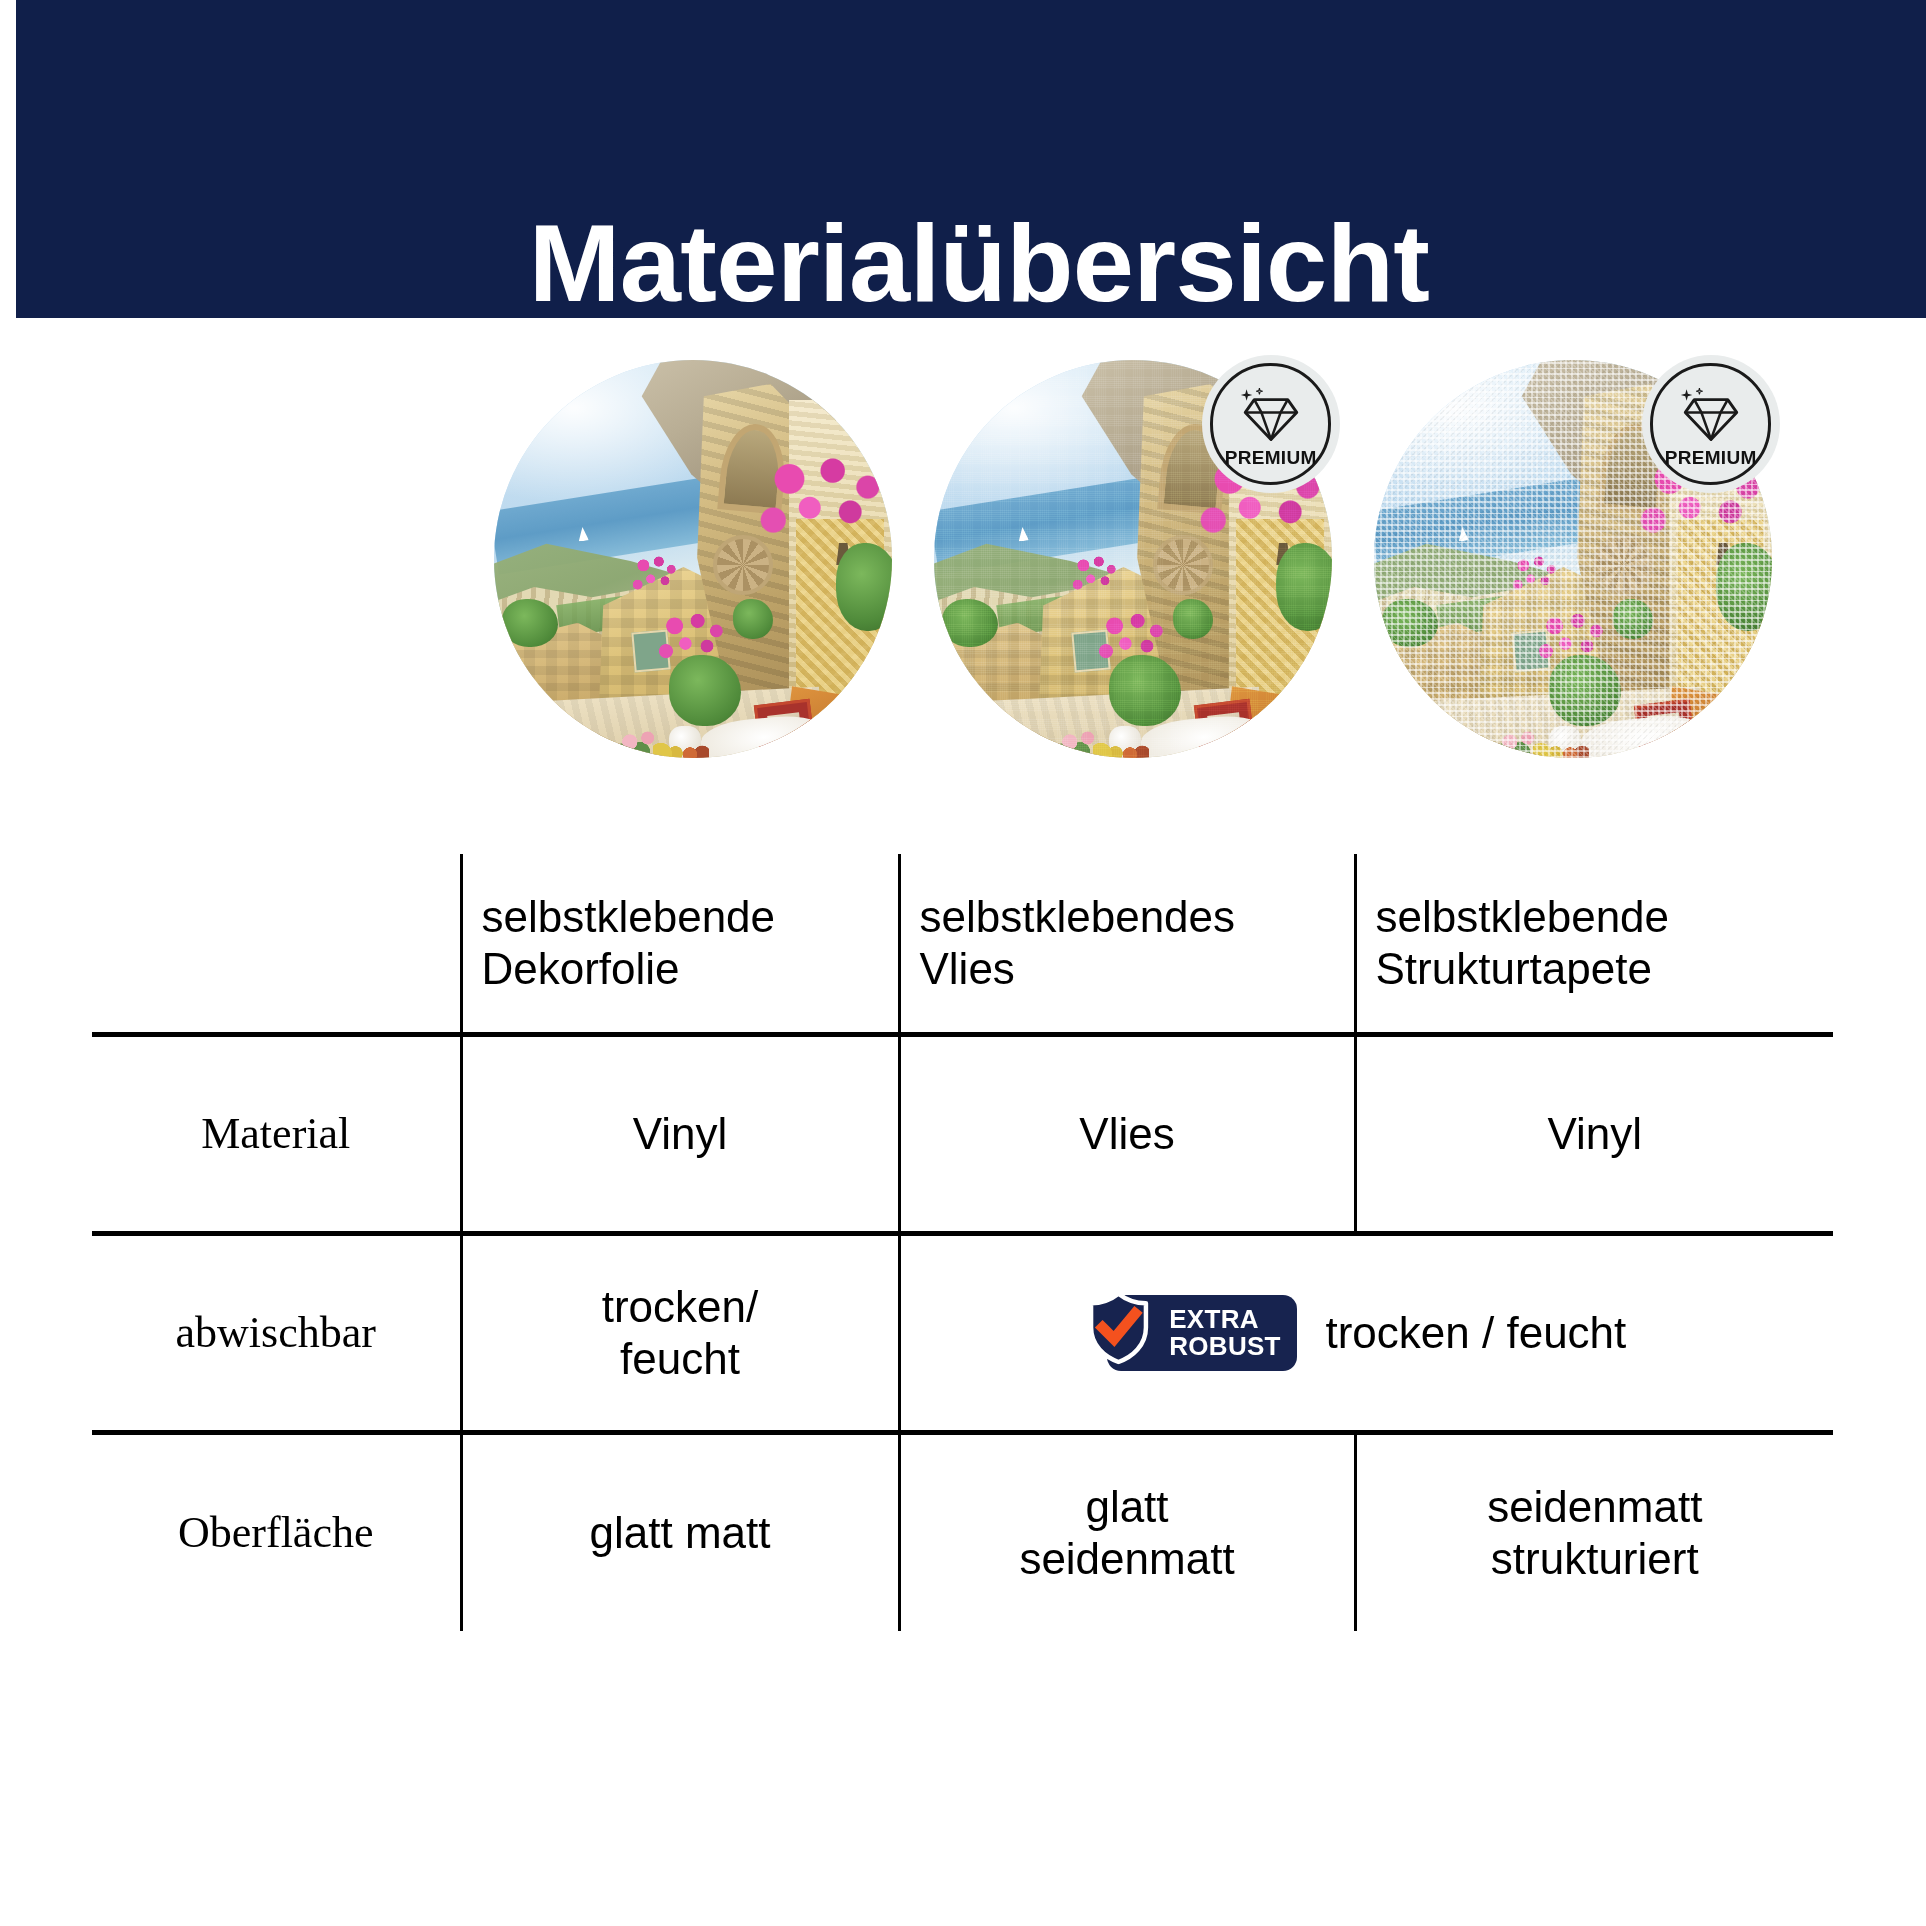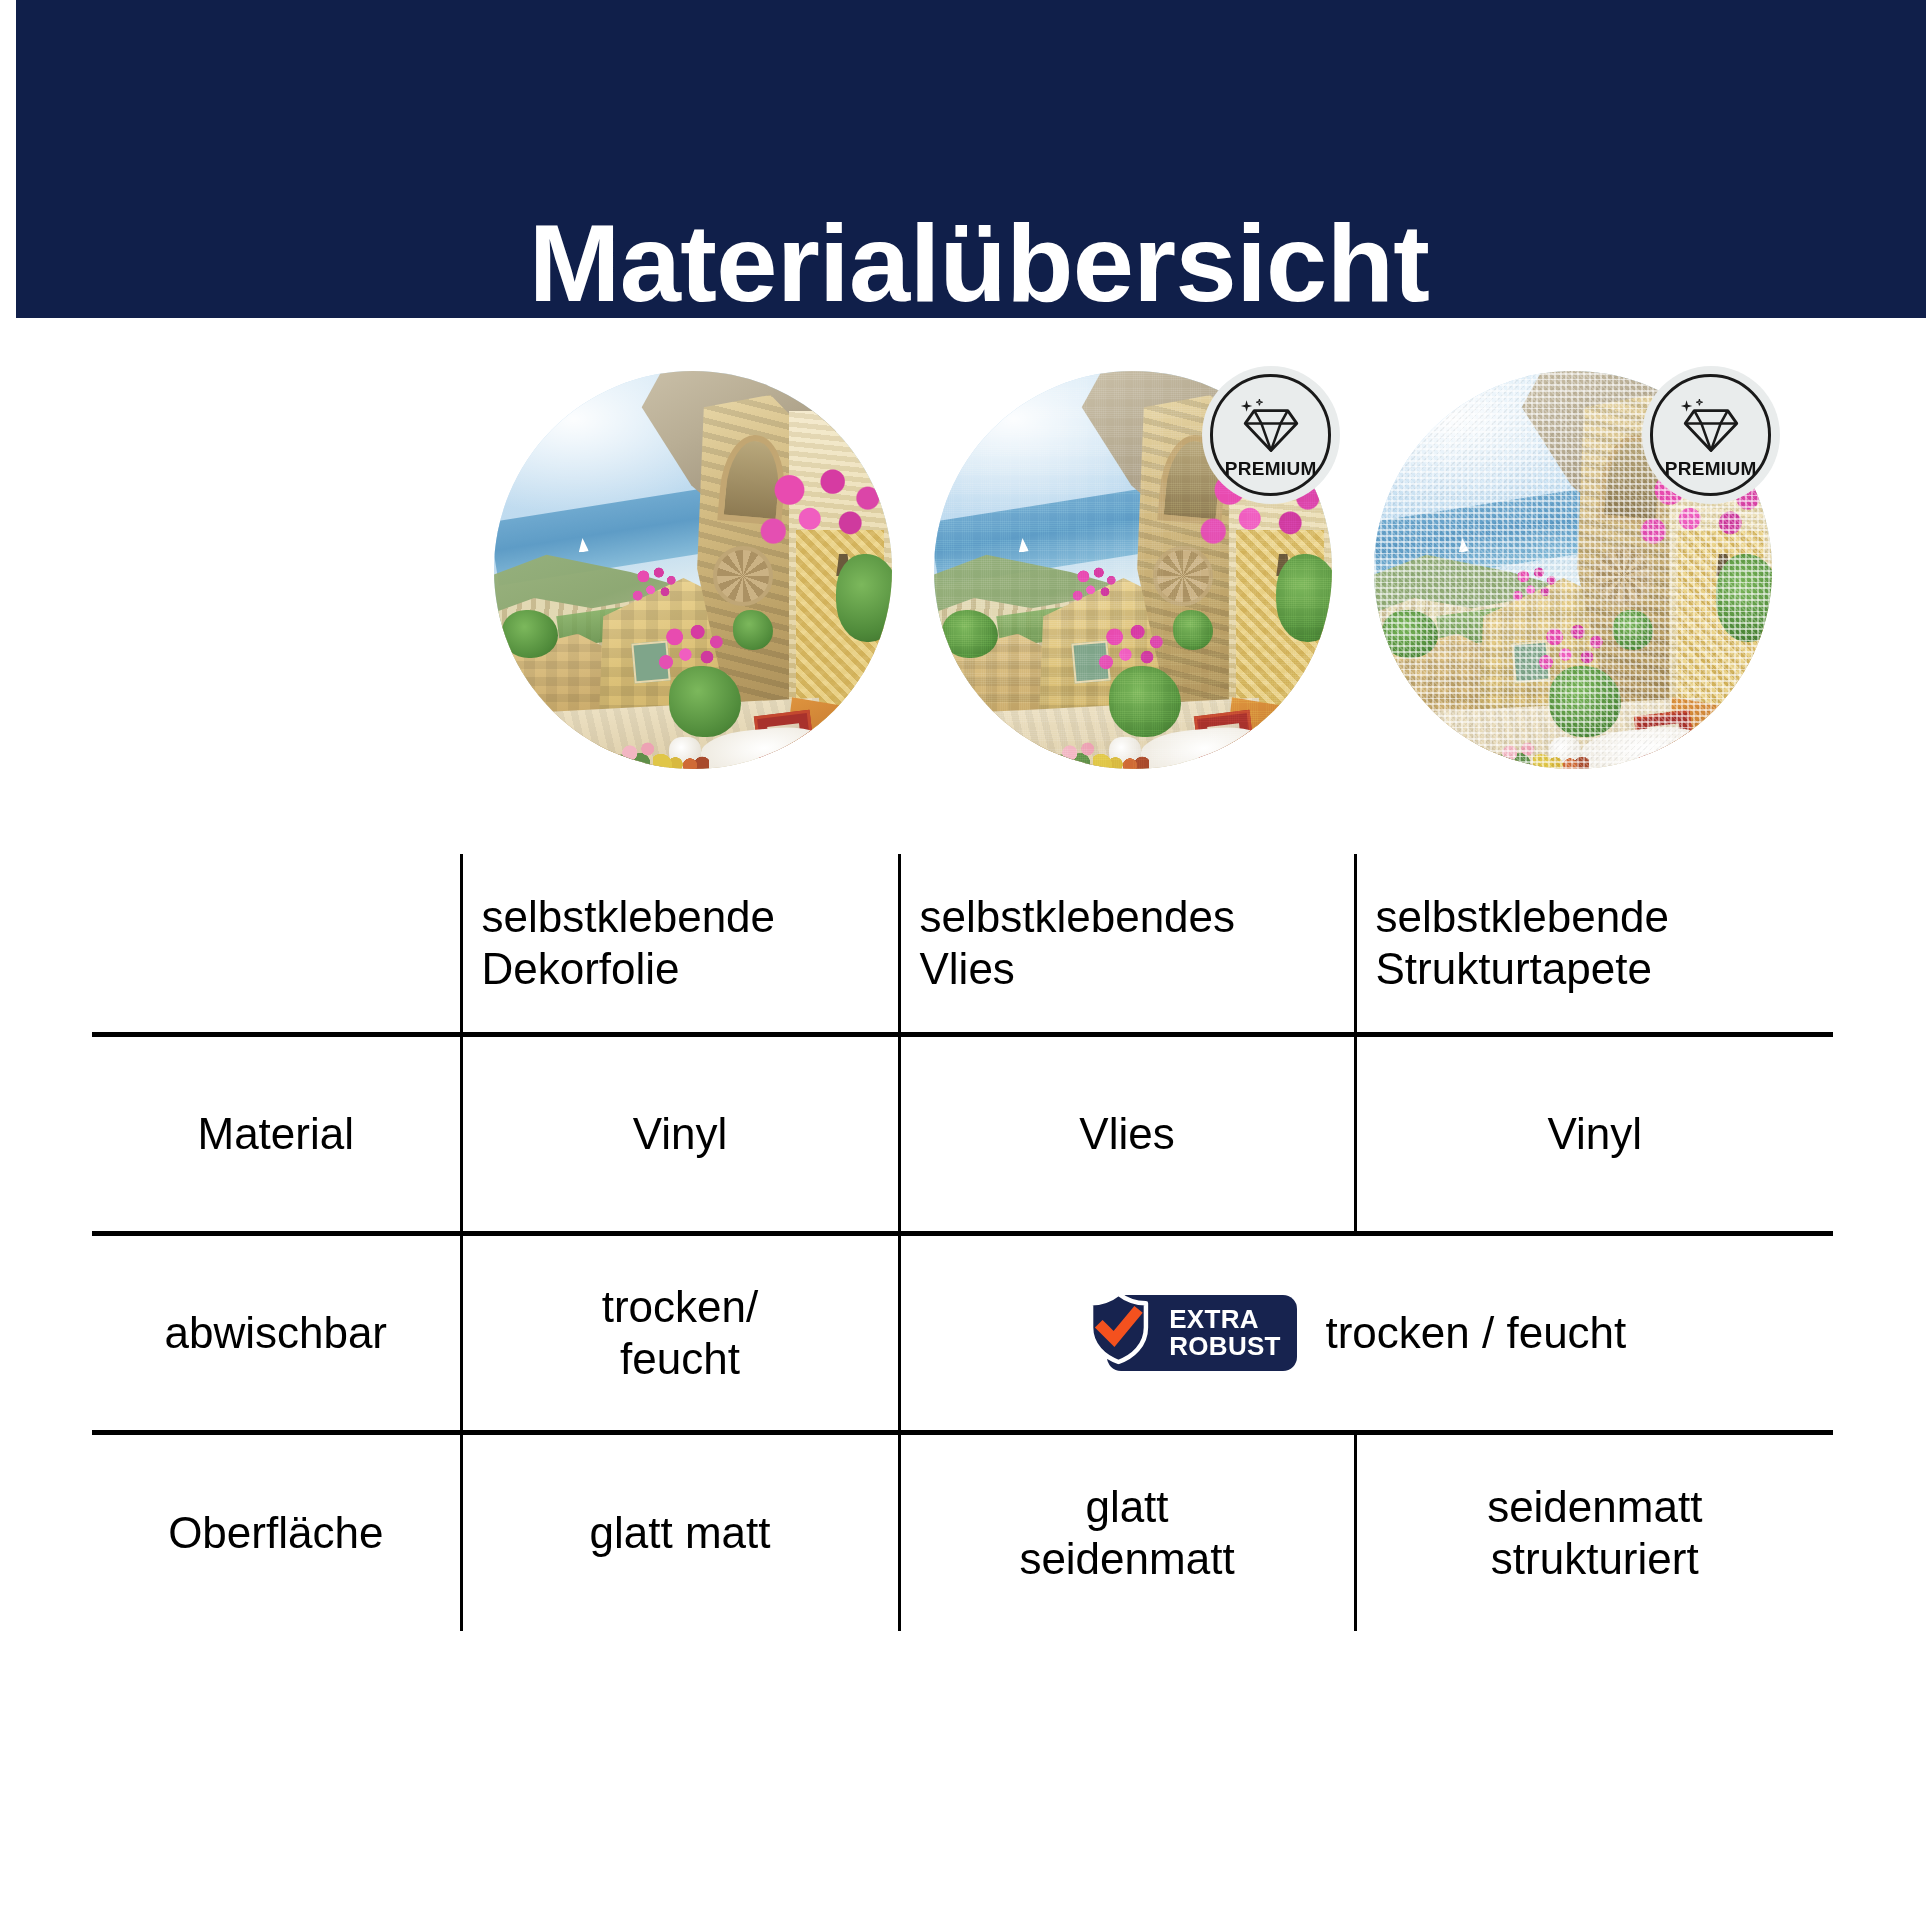--- a/index.html
+++ b/index.html
@@ -44,21 +44,21 @@
     position: absolute;
     left: 0;
     top: 360px;
     width: 1926px;
     height: 411px;
   }
   .circle-wrap {
     position: absolute;
     width: 398px;
     height: 398px;
-    top: 11px;
+    top: 0;
   }
   .circle-wrap.c1 { left: 494px; }
   .circle-wrap.c2 { left: 934px; }
   .circle-wrap.c3 { left: 1374px; }
 
   .product-circle {
     position: absolute;
     left: 0; top: 0;
     width: 398px;
     height: 398px;
@@ -384,21 +384,21 @@
 
   .hdr-row td { height: 180px; font-size: 44px; padding-top: 5.1px; }
   .hdr-row td.label-cell { border: 0 !important; }
   .hdr-row td.col-head {
     border-left: 3.2px solid #000;
     text-align: left;
     padding-left: 19px;
   }
 
   .body-row td { height: 199px; }
-  .body-row td.label-cell { border-right: 3.2px solid #000; }
+  .body-row td.label-cell { border-right: 3.2px solid #000; font-family: Liberation Serif, serif; }
   .body-row td.val-cell { border-right: 3.2px solid #000; }
   .body-row td.val-cell.last { border-right: 0; }
 
   .rule { border-top: 5.8px solid #000 !important; }
   .rule-bottom { border-bottom: 5.8px solid #000 !important; }
 
   .two-line { display: block; }
 
   
   .robust-cell-inner {

